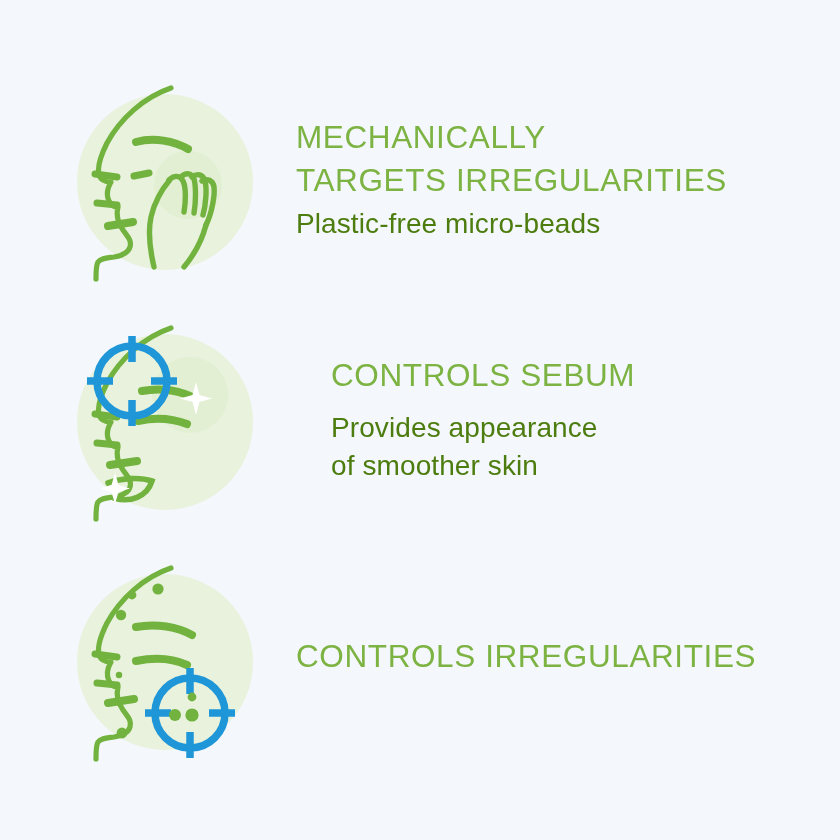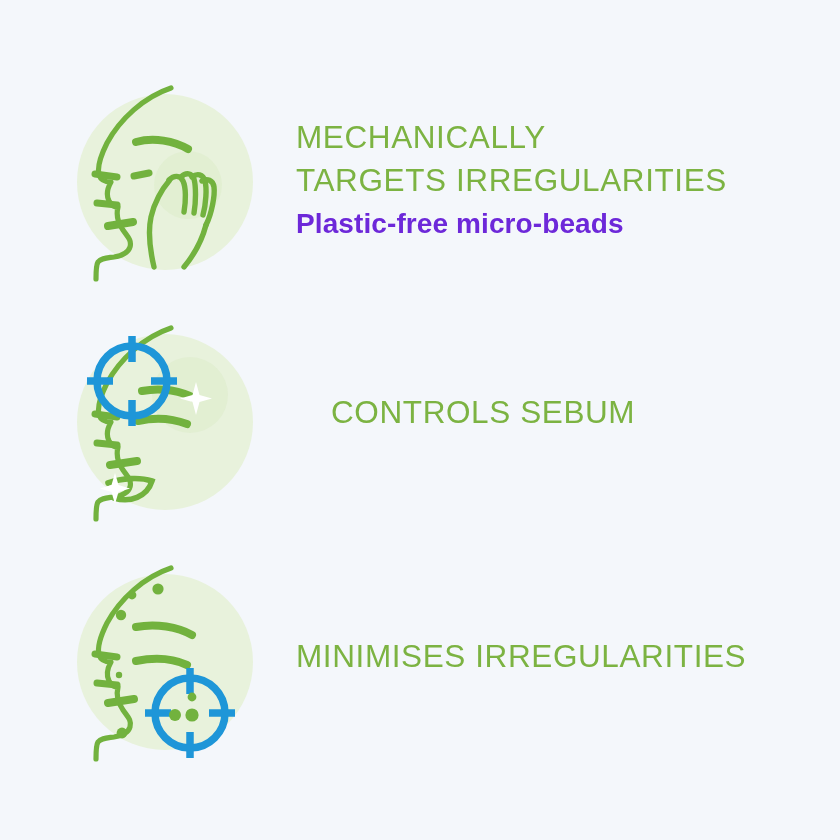--- a/index.html
+++ b/index.html
@@ -53,25 +53,25 @@
   .benefit-heading {
     color: #7cb342;
     font-size: 31.5px;
     line-height: 1.37;
     letter-spacing: 0.6px;
     font-weight: 400;
     white-space: pre-line;
     margin: 0;
   }
   .benefit-sub {
-    color: #6d28d9;
+    color: #4d7c0f;
     font-size: 28px;
     line-height: 1.33;
     letter-spacing: 0.1px;
-    font-weight: 700;
+    font-weight: 400;
     white-space: pre-line;
     margin: 2px 0 0 0;
   }
 
   #benefit-row-1 .benefit-heading { margin-bottom: 12px; }
   #benefit-row-2 .benefit-heading { margin-bottom: 4px; }
 </style>
 </head>
 <body>
 
@@ -155,20 +155,22 @@
             <line x1="62" y1="75" x2="62" y2="101"></line>
             <line x1="17" y1="56" x2="43" y2="56"></line>
             <line x1="81" y1="56" x2="107" y2="56"></line>
           </g>
         </g>
       </svg>
     </div>
 
     <div class="text-slot">
       <div class="benefit-heading">CONTROLS SEBUM</div>
+      <div class="benefit-sub">Provides appearance
+of smoother skin</div>
     </div>
   </div>
 
   <div class="benefit-row" id="benefit-row-2">
 
     <div class="icon-slot">
       <svg width="190" height="190" viewBox="0 0 190 190" aria-hidden="true">
         <circle cx="95" cy="97" r="88" fill="#e8f2dc"></circle>
         <g fill="none" stroke="#72b23e" stroke-width="5.2" stroke-linecap="round" stroke-linejoin="round">
           <path d="M101 3 C 74 12, 50 34, 37 58 C 30 72, 27 82, 29 90
@@ -206,17 +208,17 @@
           <g fill="#72b23e">
             <circle cx="105" cy="150" r="6"></circle>
             <circle cx="122" cy="150" r="6.6"></circle>
             <circle cx="122" cy="132" r="4.4"></circle>
           </g>
         </g>
       </svg>
     </div>
 
     <div class="text-slot">
-      <div class="benefit-heading">MINIMISES IRREGULARITIES</div>
+      <div class="benefit-heading">CONTROLS IRREGULARITIES</div>
     </div>
   </div>
 
 </div>
 
 </body></html>

